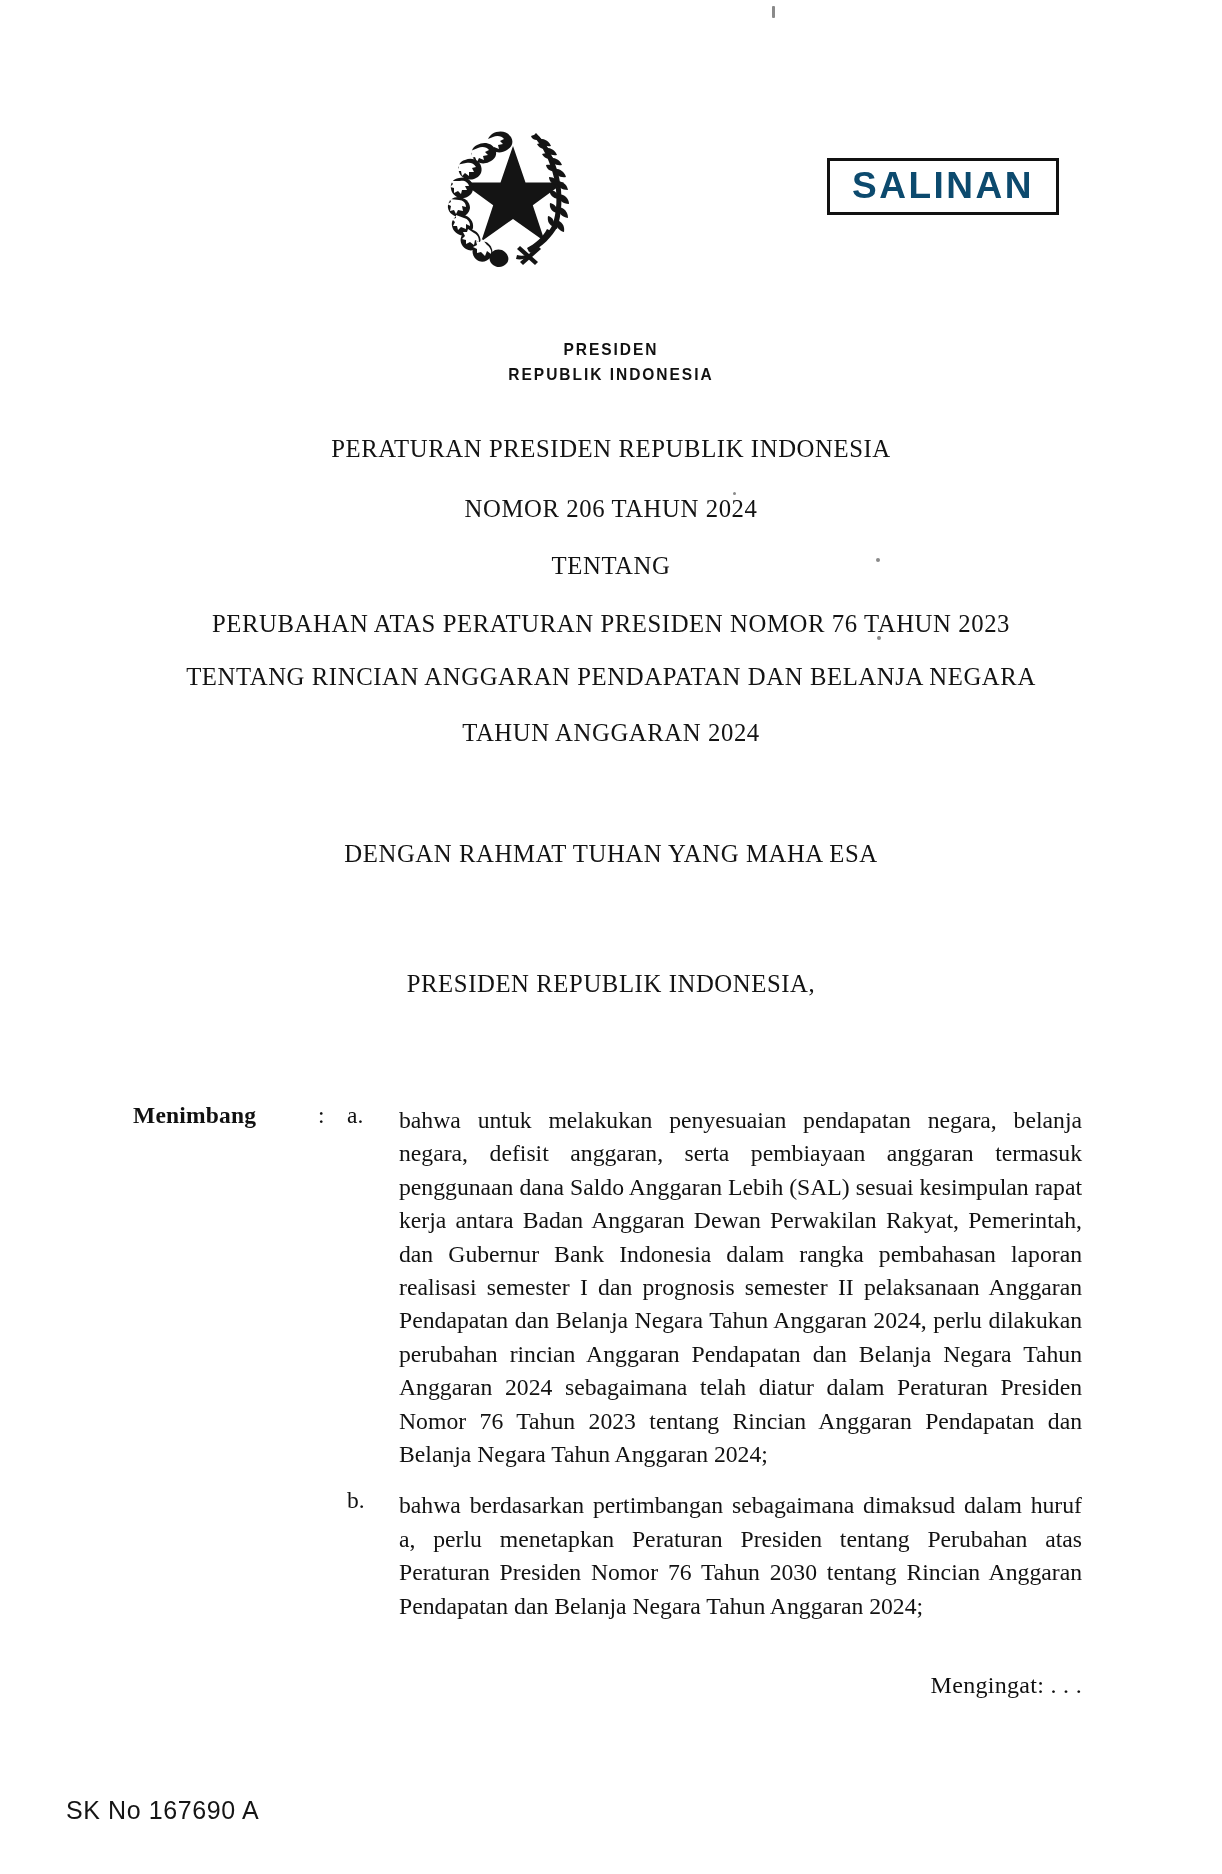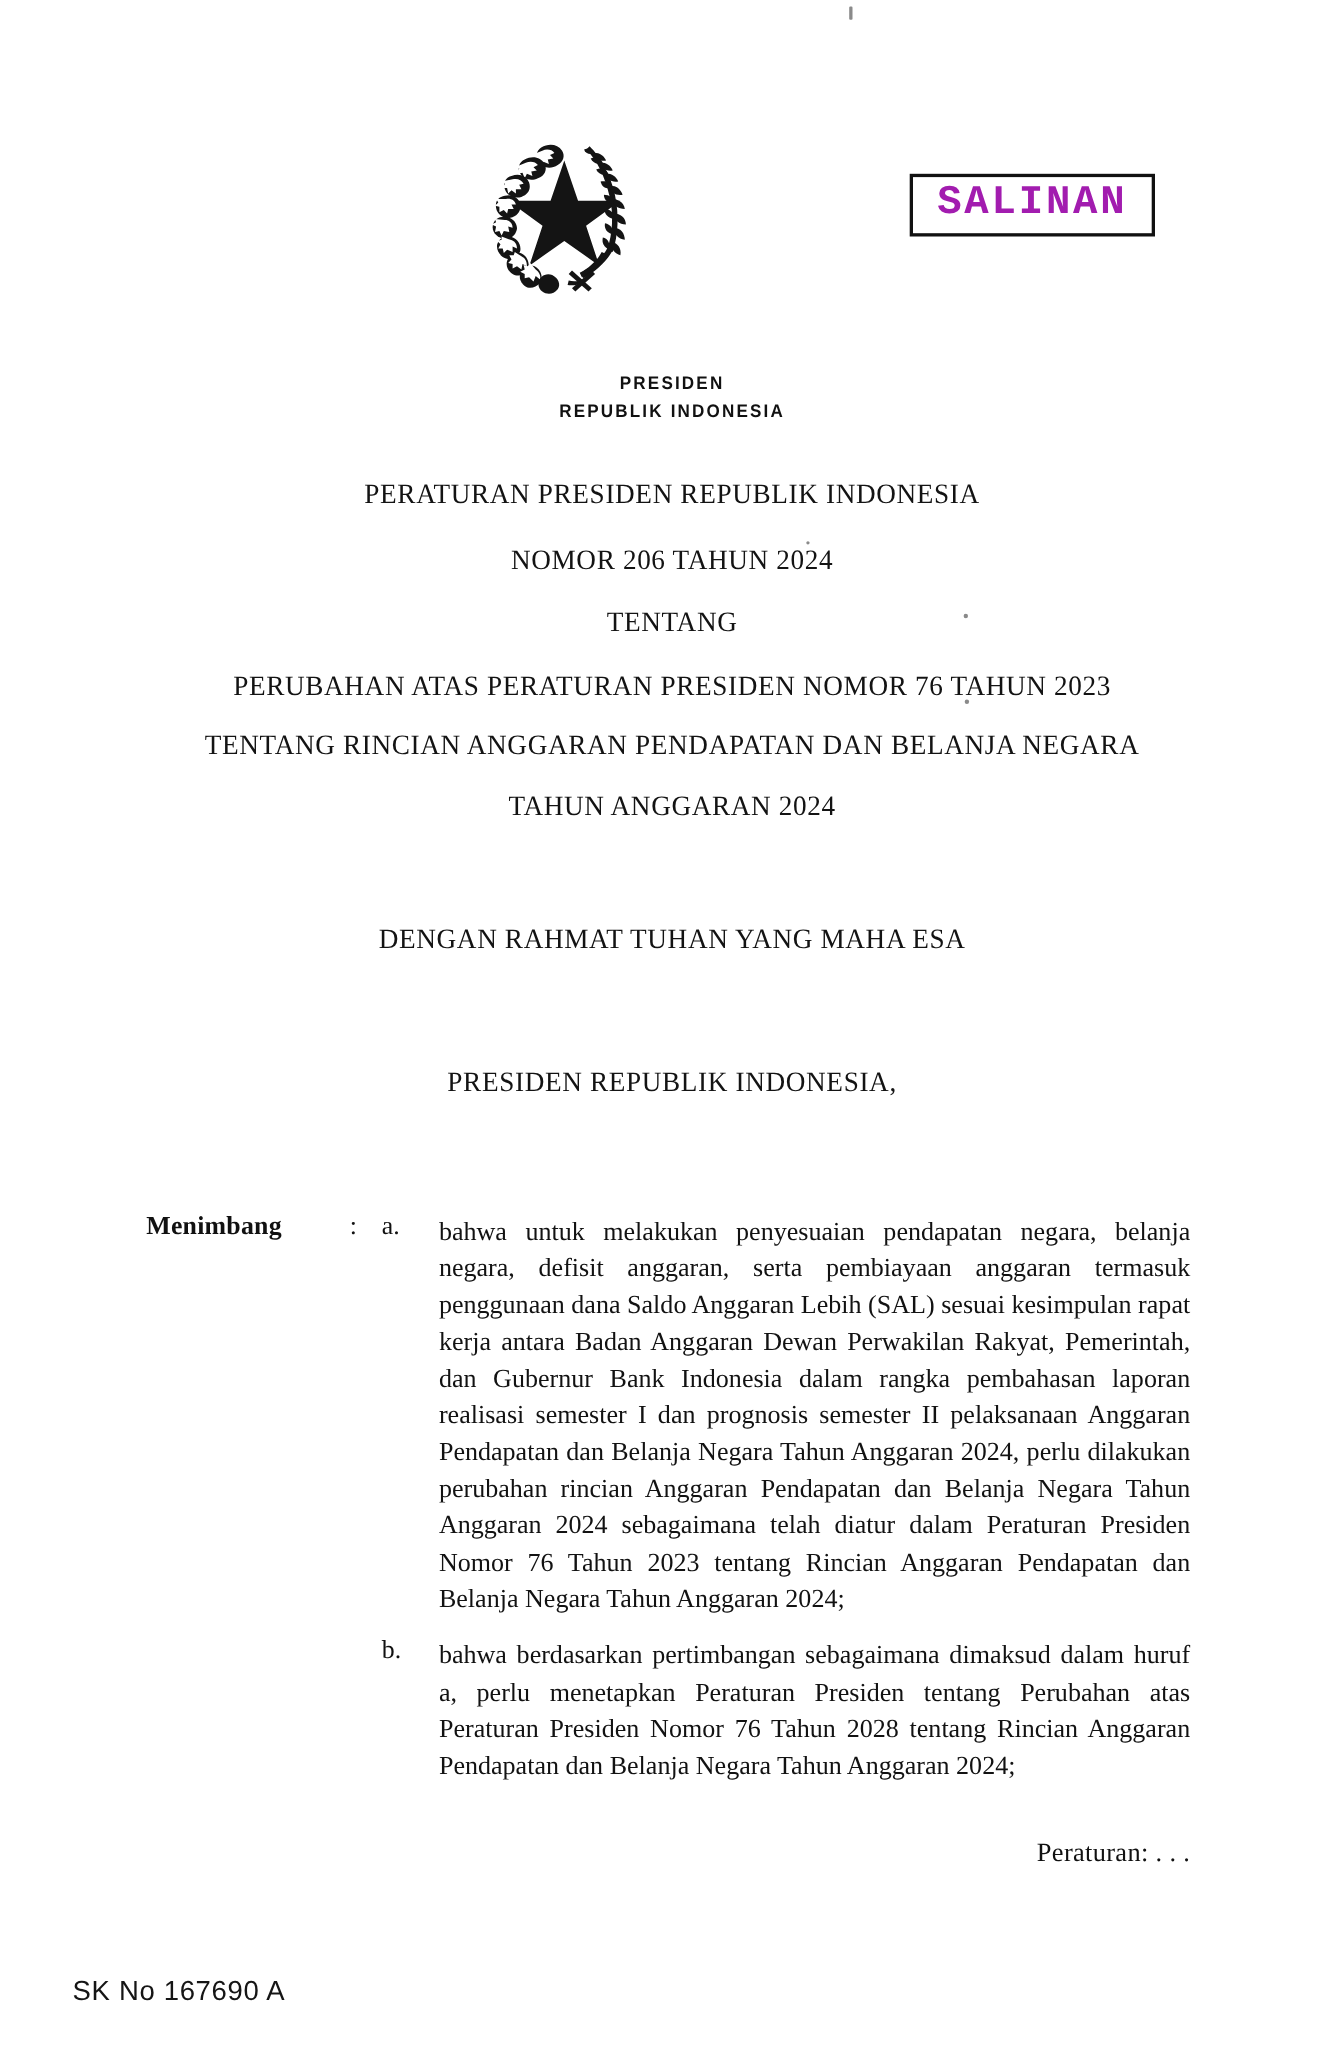--- a/index.html
+++ b/index.html
@@ -46,26 +46,26 @@
 
   .salinan-box {
     position: absolute;
     left: 827px;
     top: 40px;
     border: 3px solid #111111;
     padding: 6px 22px 8px 22px;
     background: #ffffff;
   }
   .salinan-box .salinan-text {
-    font-family: Liberation Mono, monospace;
+    font-family: Liberation Sans, sans-serif;
     font-weight: bold;
     font-size: 37px;
     letter-spacing: 2.5px;
     line-height: 1.0;
-    color: #a21caf;
+    color: #0c4a6e;
     white-space: nowrap;
   }
 
   
   .institution {
     position: absolute;
     top: 337px;
     left: 0;
     width: 1222px;
     text-align: center;
@@ -285,22 +285,22 @@
 
     <div class="cons-row">
       <span class="cons-label">Menimbang</span>
       <span class="cons-colon">:</span>
       <span class="cons-letter">a.</span>
       <div class="cons-text">bahwa untuk melakukan penyesuaian pendapatan negara, belanja negara, defisit anggaran, serta pembiayaan anggaran termasuk penggunaan dana Saldo Anggaran Lebih (SAL) sesuai kesimpulan rapat kerja antara Badan Anggaran Dewan Perwakilan Rakyat, Pemerintah, dan Gubernur Bank Indonesia dalam rangka pembahasan laporan realisasi semester I dan prognosis semester II pelaksanaan Anggaran Pendapatan dan Belanja Negara Tahun Anggaran 2024, perlu dilakukan perubahan rincian Anggaran Pendapatan dan Belanja Negara Tahun Anggaran 2024 sebagaimana telah diatur dalam Peraturan Presiden Nomor 76 Tahun 2023 tentang Rincian Anggaran Pendapatan dan Belanja Negara Tahun Anggaran 2024;</div>
     </div>
 
     <div class="cons-row cons-item-b">
       <span class="cons-letter">b.</span>
-      <div class="cons-text">bahwa berdasarkan pertimbangan sebagaimana dimaksud dalam huruf a, perlu menetapkan Peraturan Presiden tentang Perubahan atas Peraturan Presiden Nomor 76 Tahun 2028 tentang Rincian Anggaran Pendapatan dan Belanja Negara Tahun Anggaran 2024;</div>
+      <div class="cons-text">bahwa berdasarkan pertimbangan sebagaimana dimaksud dalam huruf a, perlu menetapkan Peraturan Presiden tentang Perubahan atas Peraturan Presiden Nomor 76 Tahun 2030 tentang Rincian Anggaran Pendapatan dan Belanja Negara Tahun Anggaran 2024;</div>
     </div>
 
   </div>
 
-  <div class="mengingat">Peraturan: . . .</div>
+  <div class="mengingat">Mengingat: . . .</div>
 
   <div class="sk-footer">SK  No 167690 A</div>
 
 </div>
 
 </body></html>

